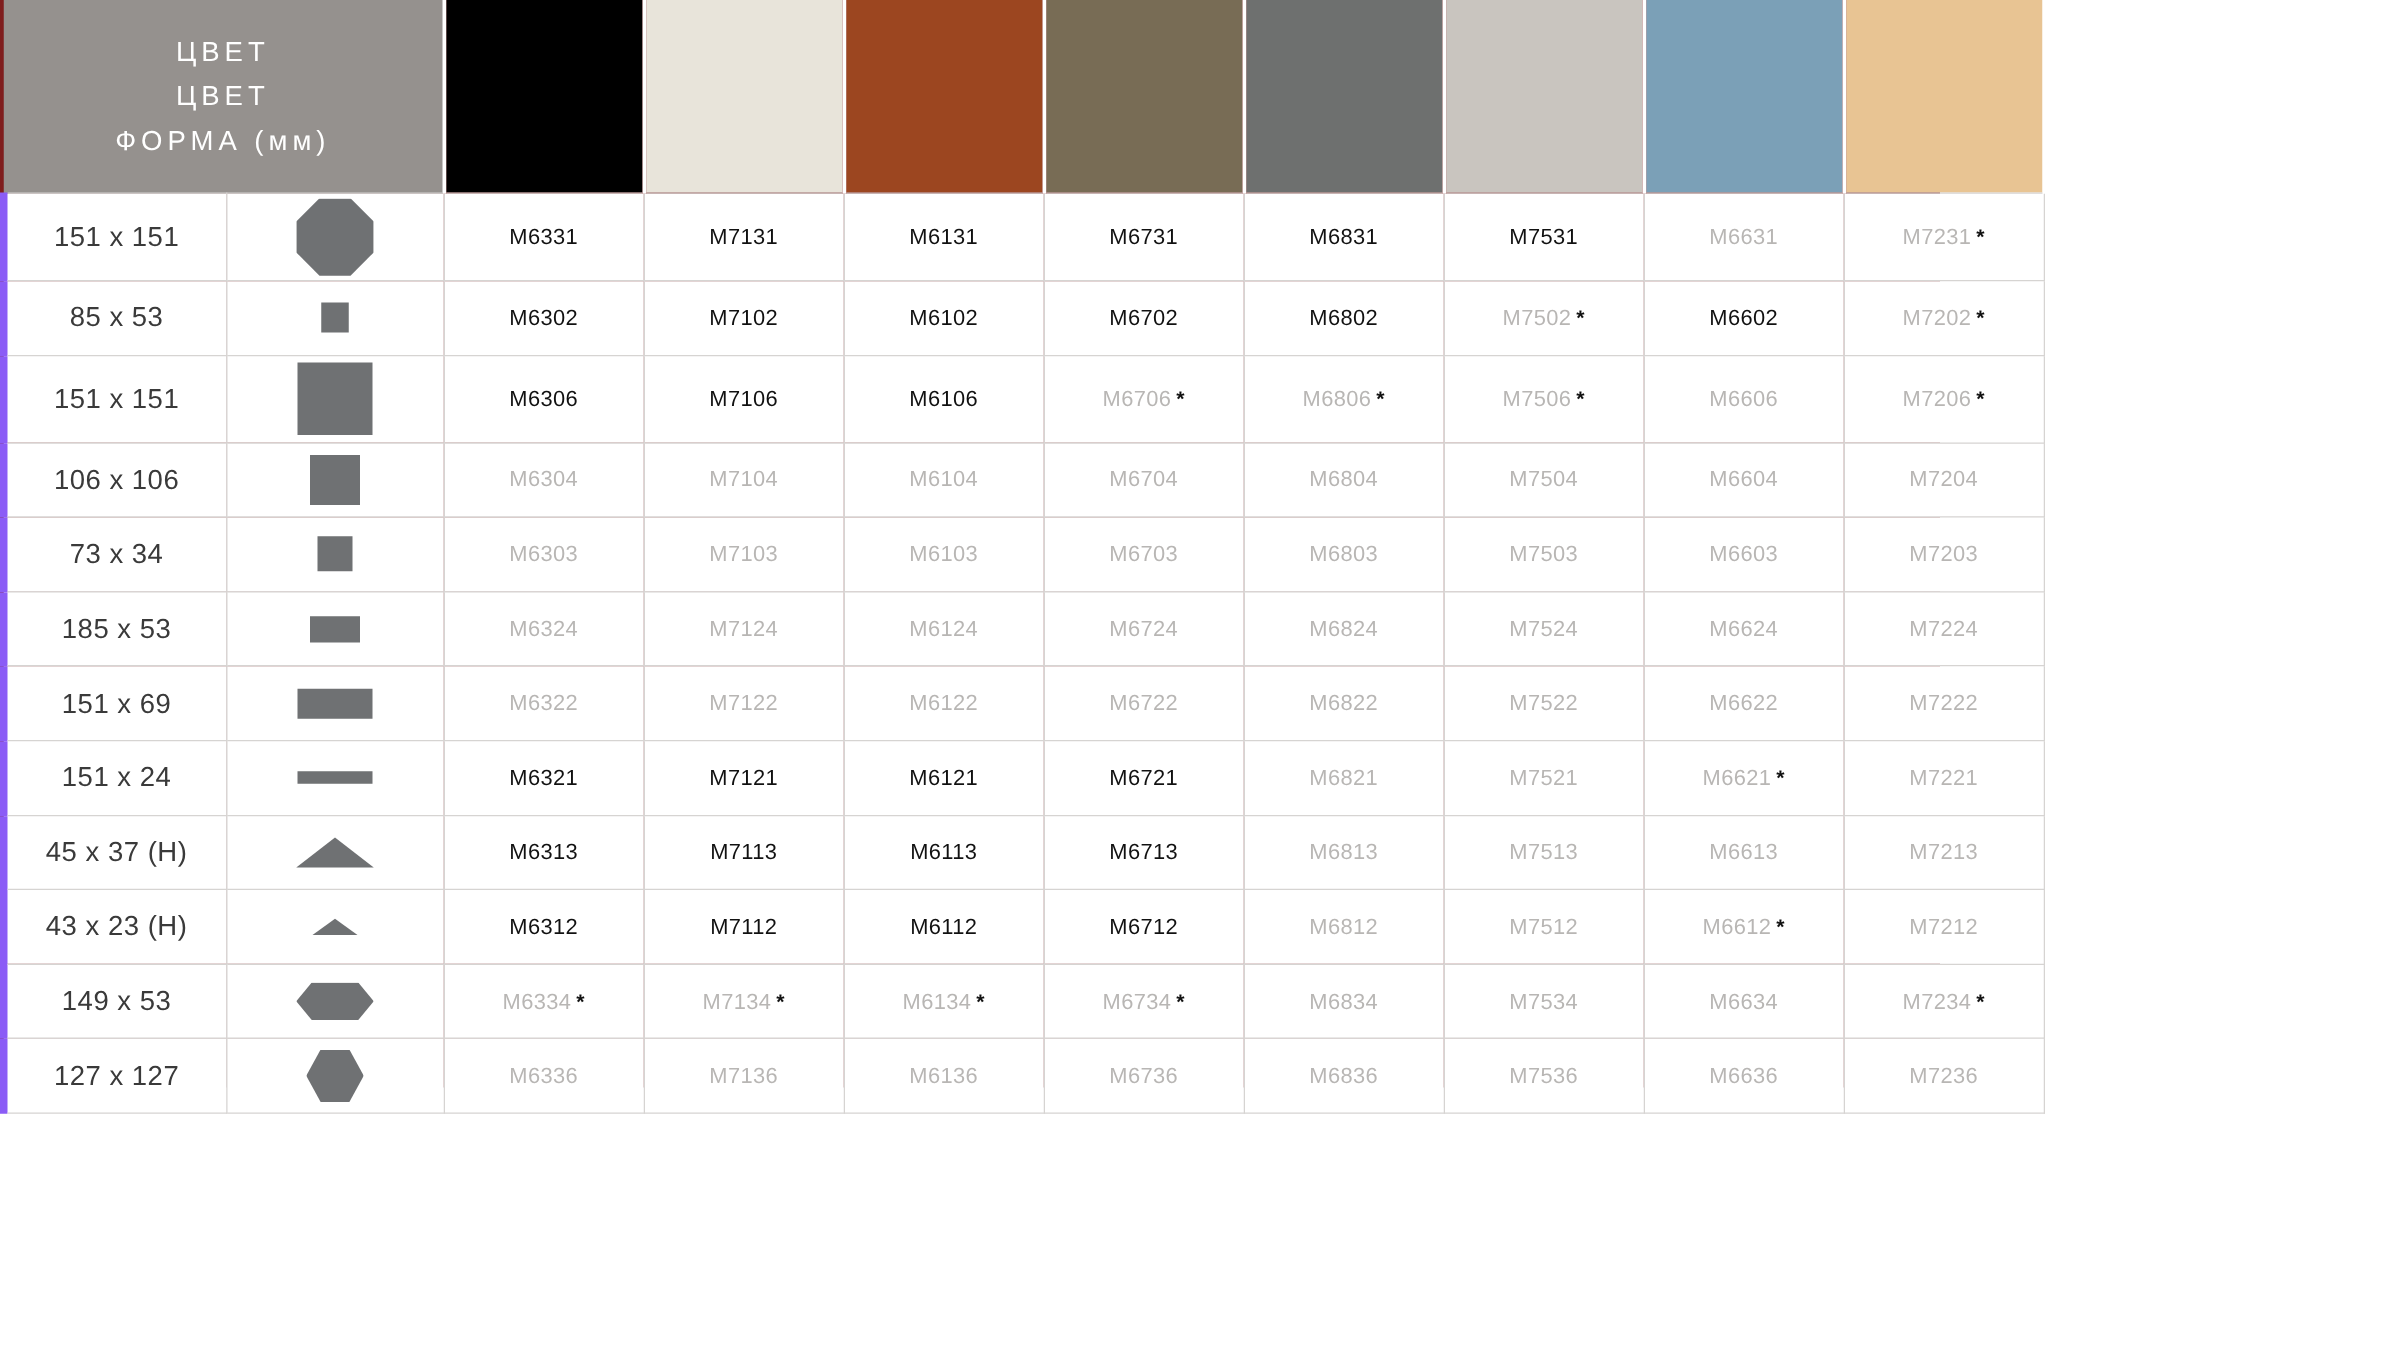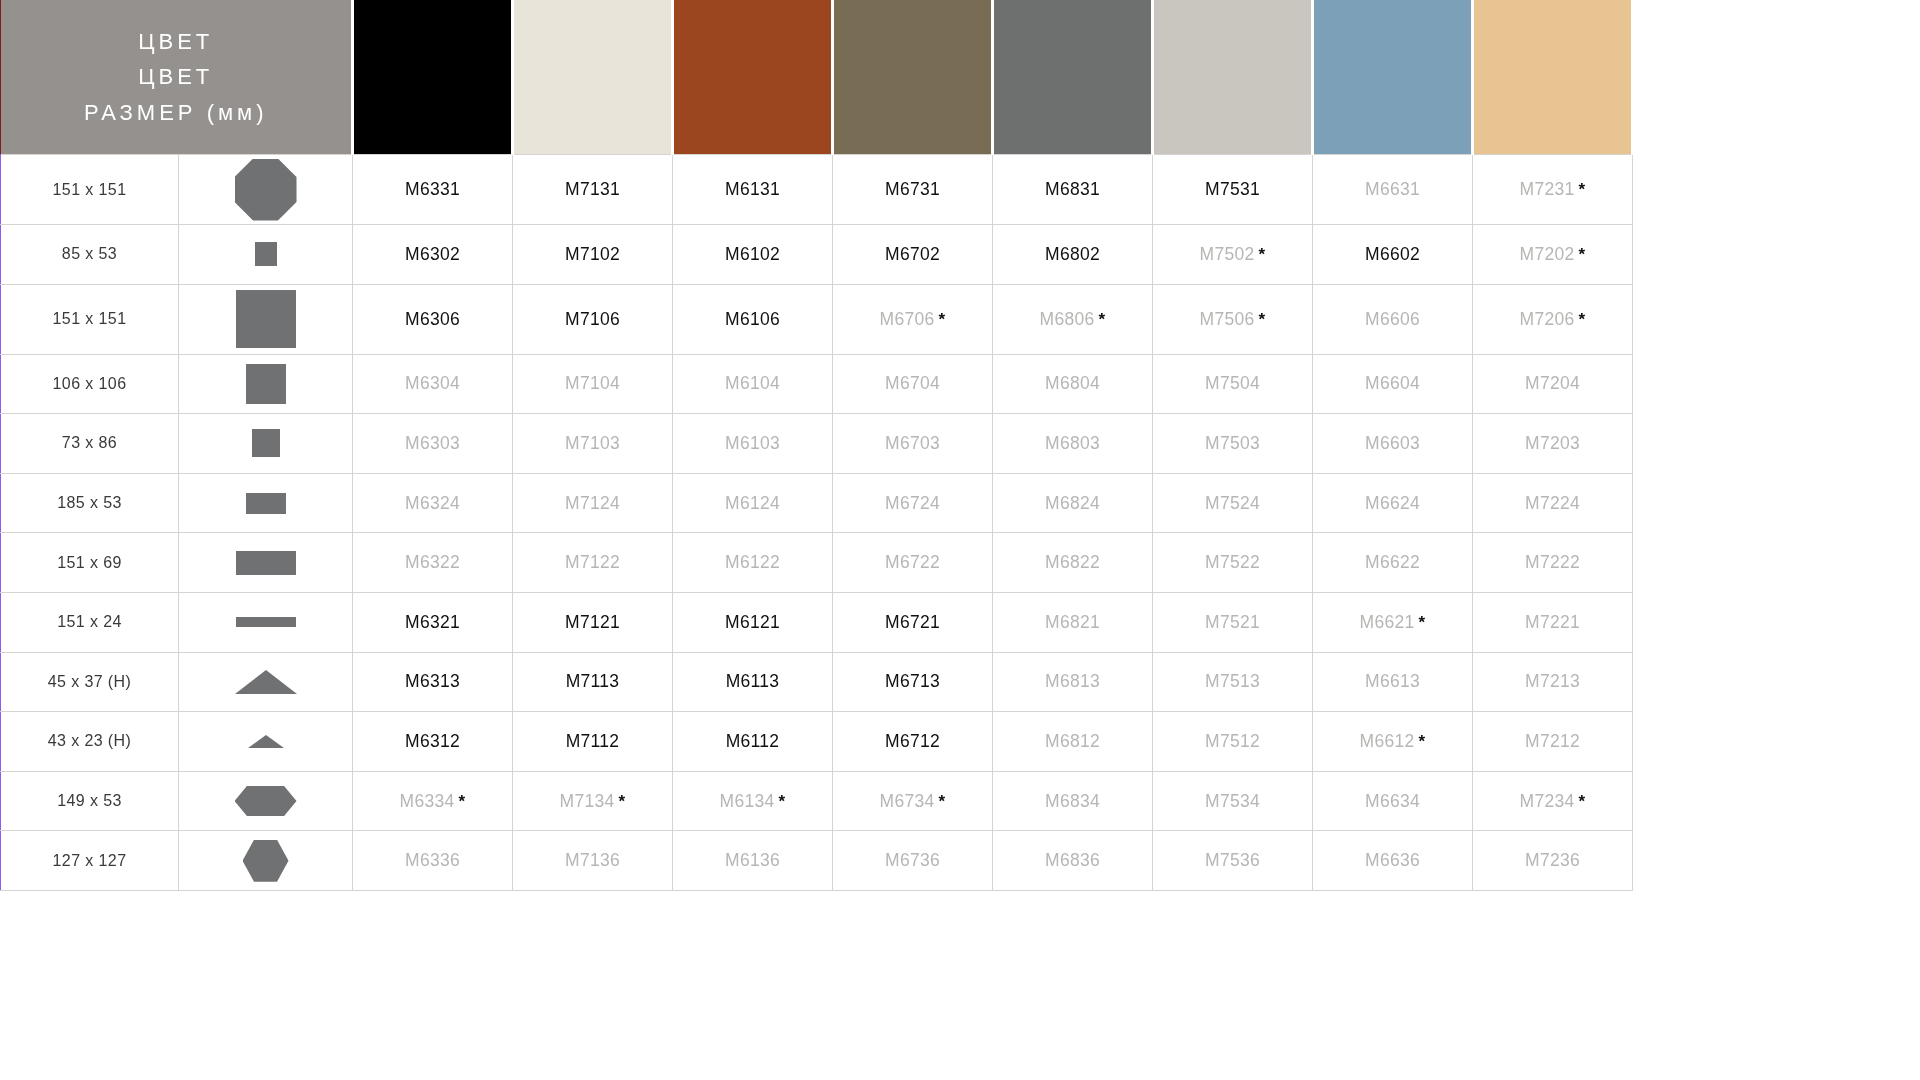--- a/index.html
+++ b/index.html
@@ -66,22 +66,22 @@
   tbody tr.tall { height: 70px; }
 
   td {
     border: 1px solid #d6d4d2;
     padding: 0;
     text-align: center;
     vertical-align: middle;
     background: #ffffff;
   }
   td.size-cell {
-    border-left: 1px solid #8b5cf6;
-    font-size: 16px;
+    border-left: 6px solid #8b5cf6;
+    font-size: 22px;
     color: #3a3a3a;
     letter-spacing: 0.4px;
     white-space: nowrap;
     margin-left: 17px;
   }
   td.shape-cell { border-left: 1px solid #d6d4d2; }
 
   td.code-cell {
     font-size: 17.5px;
     letter-spacing: 0.3px;
@@ -153,21 +153,21 @@
       <col class="c-code">
         <col class="c-code">
         <col class="c-code">
         <col class="c-code">
     </colgroup>
     <thead>
       <tr>
         <th class="head-label" colspan="2">
           <span class="hl hl-1">ЦВЕТ</span>
           <span class="hl hl-2">ЦВЕТ</span>
-          <span class="hl hl-3">РАЗМЕР (мм)</span>
+          <span class="hl hl-3">ФОРМА (мм)</span>
         </th>
         <th class="swatch">
             <span class="chip" style="background: rgb(0, 0, 0);"></span>
           </th>
         <th class="swatch">
             <span class="chip" style="background: rgb(232, 228, 218);"></span>
           </th>
         <th class="swatch">
             <span class="chip" style="background: rgb(156, 70, 32);"></span>
           </th>
@@ -247,21 +247,21 @@
           <td class="code-cell off"><span>M6304</span></td>
           <td class="code-cell off"><span>M7104</span></td>
           <td class="code-cell off"><span>M6104</span></td>
           <td class="code-cell off"><span>M6704</span></td>
           <td class="code-cell off"><span>M6804</span></td>
           <td class="code-cell off"><span>M7504</span></td>
           <td class="code-cell off"><span>M6604</span></td>
           <td class="code-cell off"><span>M7204</span></td>
         </tr>
         <tr>
-          <td class="size-cell">73  x 86</td>
+          <td class="size-cell">73  x 34</td>
           <td class="shape-cell">
             <span class="shape-wrap">
               <span class="sh sh-sq-73"></span>
             </span>
           </td>
           <td class="code-cell off"><span>M6303</span></td>
           <td class="code-cell off"><span>M7103</span></td>
           <td class="code-cell off"><span>M6103</span></td>
           <td class="code-cell off"><span>M6703</span></td>
           <td class="code-cell off"><span>M6803</span></td>

